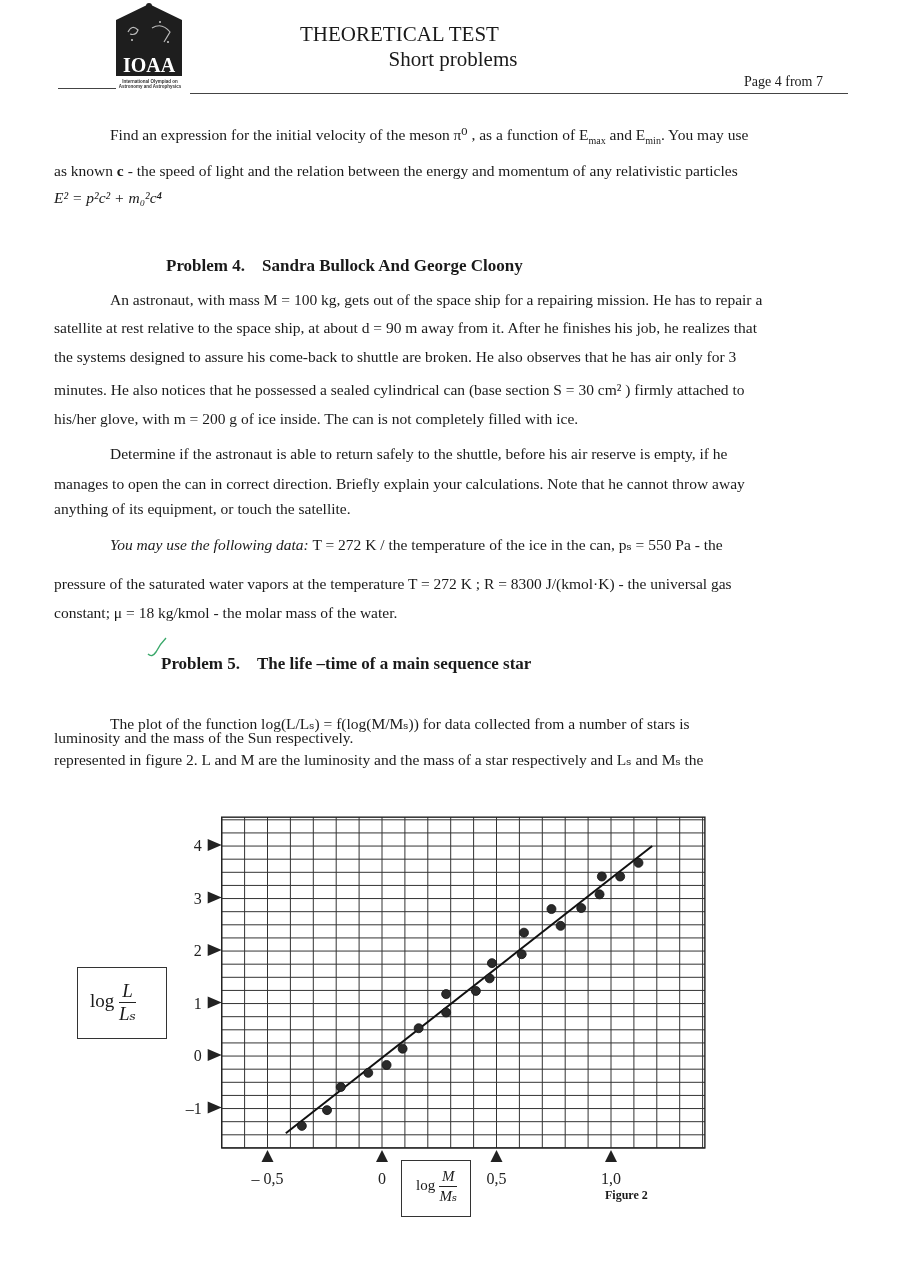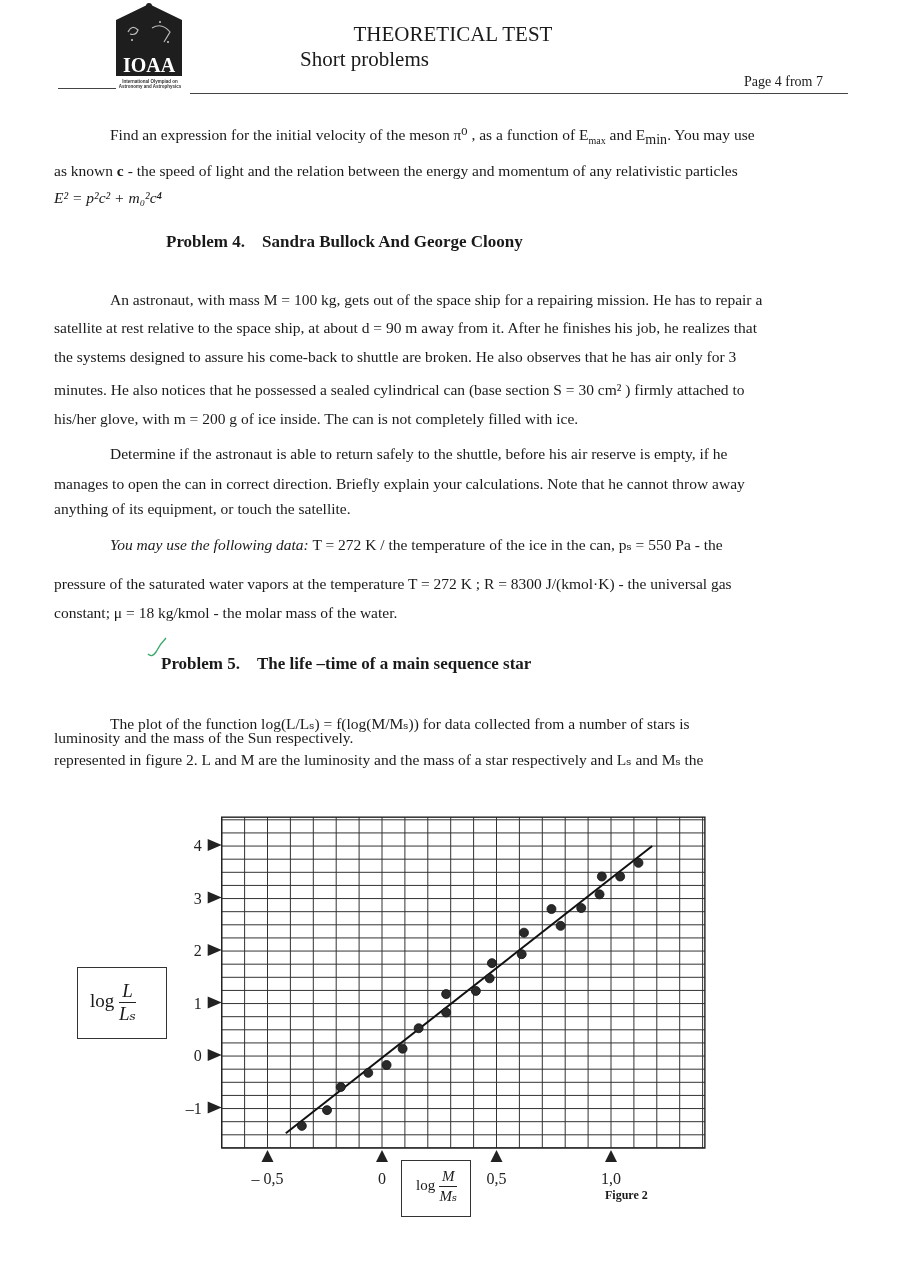--- a/index.html
+++ b/index.html
@@ -3,22 +3,22 @@
 <meta charset="utf-8">
 <style>
   html, body { margin: 0; padding: 0; background: #ffffff; }
   body { width: 904px; height: 1267px; position: relative; overflow: hidden;
          font-family: "Liberation Serif", "DejaVu Serif", serif; color: #1a1a1a; }
   .abs { position: absolute; }
   
   .logo { left: 112px; top: 2px; width: 74px; height: 78px; }
   .logo-sub { left: 110px; top: 79px; width: 80px; font-family: "Liberation Sans", sans-serif;
               font-size: 4.5px; line-height: 5px; text-align: center; color: #333; font-weight: bold; }
-  .hdr-title { left: 300px; top: 22px; width: 306px; text-align: center; font-size: 21px; line-height: 24px; }
-  .hdr-sub { left: 300px; top: 47px; width: 306px; font-size: 21px; line-height: 24px; }
+  .hdr-title { left: 300px; top: 22px; width: 306px; font-size: 21px; line-height: 24px; }
+  .hdr-sub { left: 300px; top: 47px; width: 306px; text-align: center; font-size: 21px; line-height: 24px; }
   .hdr-rule-l { left: 58px; top: 88px; width: 58px; height: 1px; background: #444; }
   .hdr-rule-r { left: 190px; top: 93px; width: 658px; height: 1px; background: #444; }
   .page-num { left: 744px; top: 74px; font-size: 14px; }
 
   .p { position: absolute; left: 54px; width: 794px; font-size: 15.5px; line-height: 20px;
        text-align: justify; white-space: nowrap; }
   .indent { padding-left: 56px; }
   .heading { position: absolute; font-weight: bold; font-size: 17px; }
   .check { left: 145px; top: 636px; width: 30px; height: 22px; }
 
@@ -47,28 +47,28 @@
   <div>International Olympiad on</div>
   <div>Astronomy and Astrophysics</div>
 </div>
 <div class="abs hdr-title">THEORETICAL TEST</div>
 <div class="abs hdr-sub">Short problems</div>
 <div class="abs hdr-rule-l"></div>
 <div class="abs hdr-rule-r"></div>
 <div class="abs page-num">Page  4 from 7</div>
 
 <div class="p indent" style="top:125px;">
-  <span>Find an expression for the initial velocity of the meson π⁰ , as a function of E</span><sub style="font-size:10px">max</sub><span> and E</span><sub style="font-size:14px">min</sub><span>. You may use</span>
+  <span>Find an expression for the initial velocity of the meson π⁰ , as a function of E</span><sub style="font-size:10px">max</sub><span> and E</span><sub style="font-size:10px">min</sub><span>. You may use</span>
 </div>
 <div class="p" style="top:161px;">
   <span>as known </span><b>c</b><span> - the speed of light and the relation between the energy and momentum of any relativistic particles</span>
 </div>
 <div class="p" style="top:188px;font-style:italic;">E² = p²c² + m₀²c⁴</div>
 
-<div class="heading" style="left:166px;top:232px;text-align:right;">
+<div class="heading" style="left:166px;top:256px;text-align:right;">
   <span>Problem 4.</span>&nbsp;&nbsp;&nbsp;&nbsp;<span>Sandra Bullock And George Cloony</span>
 </div>
 <div class="p indent" style="top:290px;">An astronaut, with mass M = 100 kg, gets out of the space ship for a repairing mission. He has to repair a</div>
 <div class="p" style="top:318px;">satellite at rest relative to the space ship, at about  d = 90 m  away from it. After he finishes his job, he realizes that</div>
 <div class="p" style="top:347px;">the systems designed to assure his come-back to shuttle are broken. He also observes that  he has air only for 3</div>
 <div class="p" style="top:380px;">minutes. He also notices that he possessed a sealed cylindrical can (base section S = 30 cm² ) firmly attached to</div>
 <div class="p" style="top:409px;">his/her glove, with m = 200 g of ice inside. The can is not completely filled with ice.</div>
 
 <div class="p indent" style="top:444px;">Determine if  the astronaut is able to return safely to the shuttle, before his air reserve is empty, if he</div>
 <div class="p" style="top:474px;">manages to open the can in correct direction. Briefly explain your calculations. Note that he cannot throw away</div>

